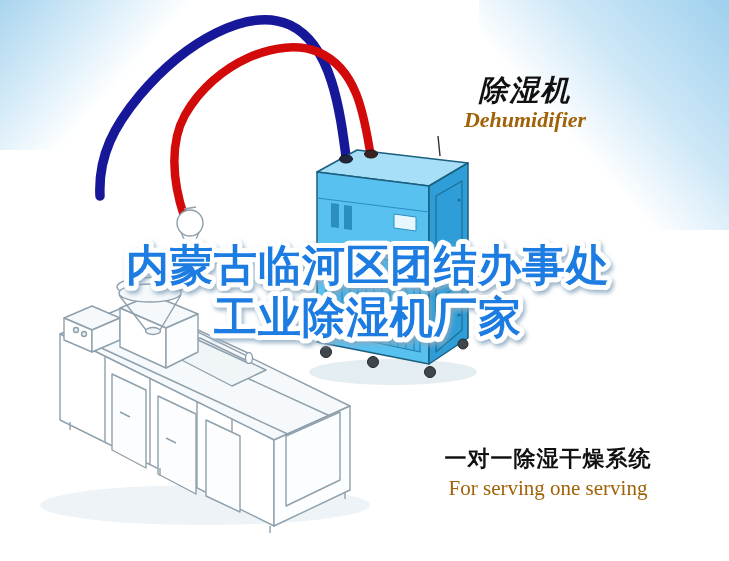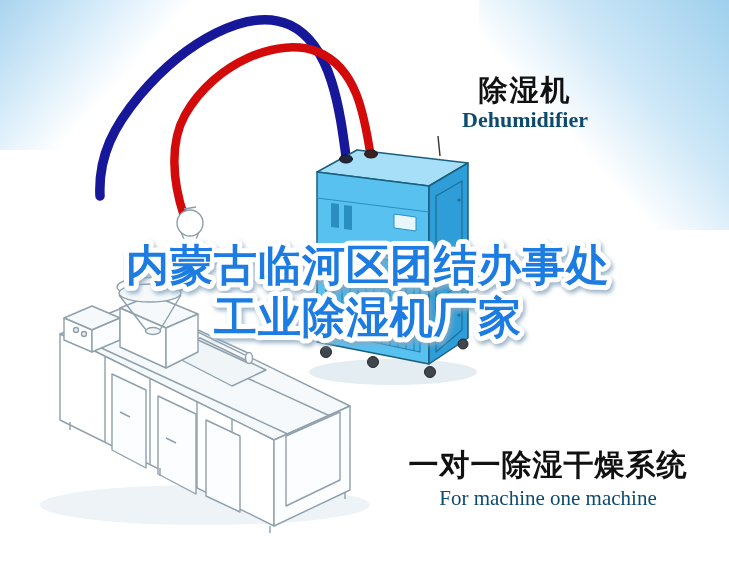--- a/index.html
+++ b/index.html
@@ -15,29 +15,29 @@
     left:0;top:0;width:200px;height:150px;
     background:linear-gradient(132deg,#a9d4ee 0%,#d7ecf9 32%,rgba(255,255,255,0) 58%);
   }
   .corner-tr{
     right:0;top:0;width:250px;height:230px;
     background:linear-gradient(228deg,#9fd0ed 0%,#cde7f7 36%,rgba(255,255,255,0) 62%);
   }
   svg.illus{position:absolute;left:0;top:0;}
   .lbl{position:absolute;text-align:center;}
   .lbl .cn{font-weight:bold;color:#111;line-height:1.15;}
-  .lbl .en{font-family:"Liberation Serif","DejaVu Serif",serif;color:#0c4a6e;line-height:1.2;}
+  .lbl .en{font-family:"Liberation Serif","DejaVu Serif",serif;color:#a16207;line-height:1.2;}
   #hopper-label{left:36px;top:170px;width:118px;}
   #hopper-label .cn{font-size:27px;}
   #hopper-label .en{font-size:20px;font-weight:bold;}
-  #dehum-label{left:440px;top:74px;width:170px;}
+  #dehum-label{left:440px;top:74px;width:170px;font-style:italic;}
   #dehum-label .cn{font-size:29px;letter-spacing:2px;}
   #dehum-label .en{font-size:22px;font-weight:bold;}
   #caption{left:398px;top:448px;width:300px;}
-  #caption .cn{font-size:30px;letter-spacing:1px;}
+  #caption .cn{font-size:22px;letter-spacing:1px;font-family:Liberation Mono, monospace;}
   #caption .en{font-size:21px;margin-top:3px;}
 </style>
 </head>
 <body>
 
 <div id="stage">
 
   <div class="corner corner-tl"></div>
   <div class="corner corner-tr"></div>
 
@@ -164,16 +164,16 @@
   </svg>
 
 
   <div class="lbl" id="dehum-label">
     <div class="cn">除湿机</div>
     <div class="en">Dehumidifier</div>
   </div>
 
   <div class="lbl" id="caption">
     <div class="cn">一对一除湿干燥系统</div>
-    <div class="en">For machine one machine</div>
+    <div class="en">For serving one serving</div>
   </div>
 
 </div>
 
 </body></html>

